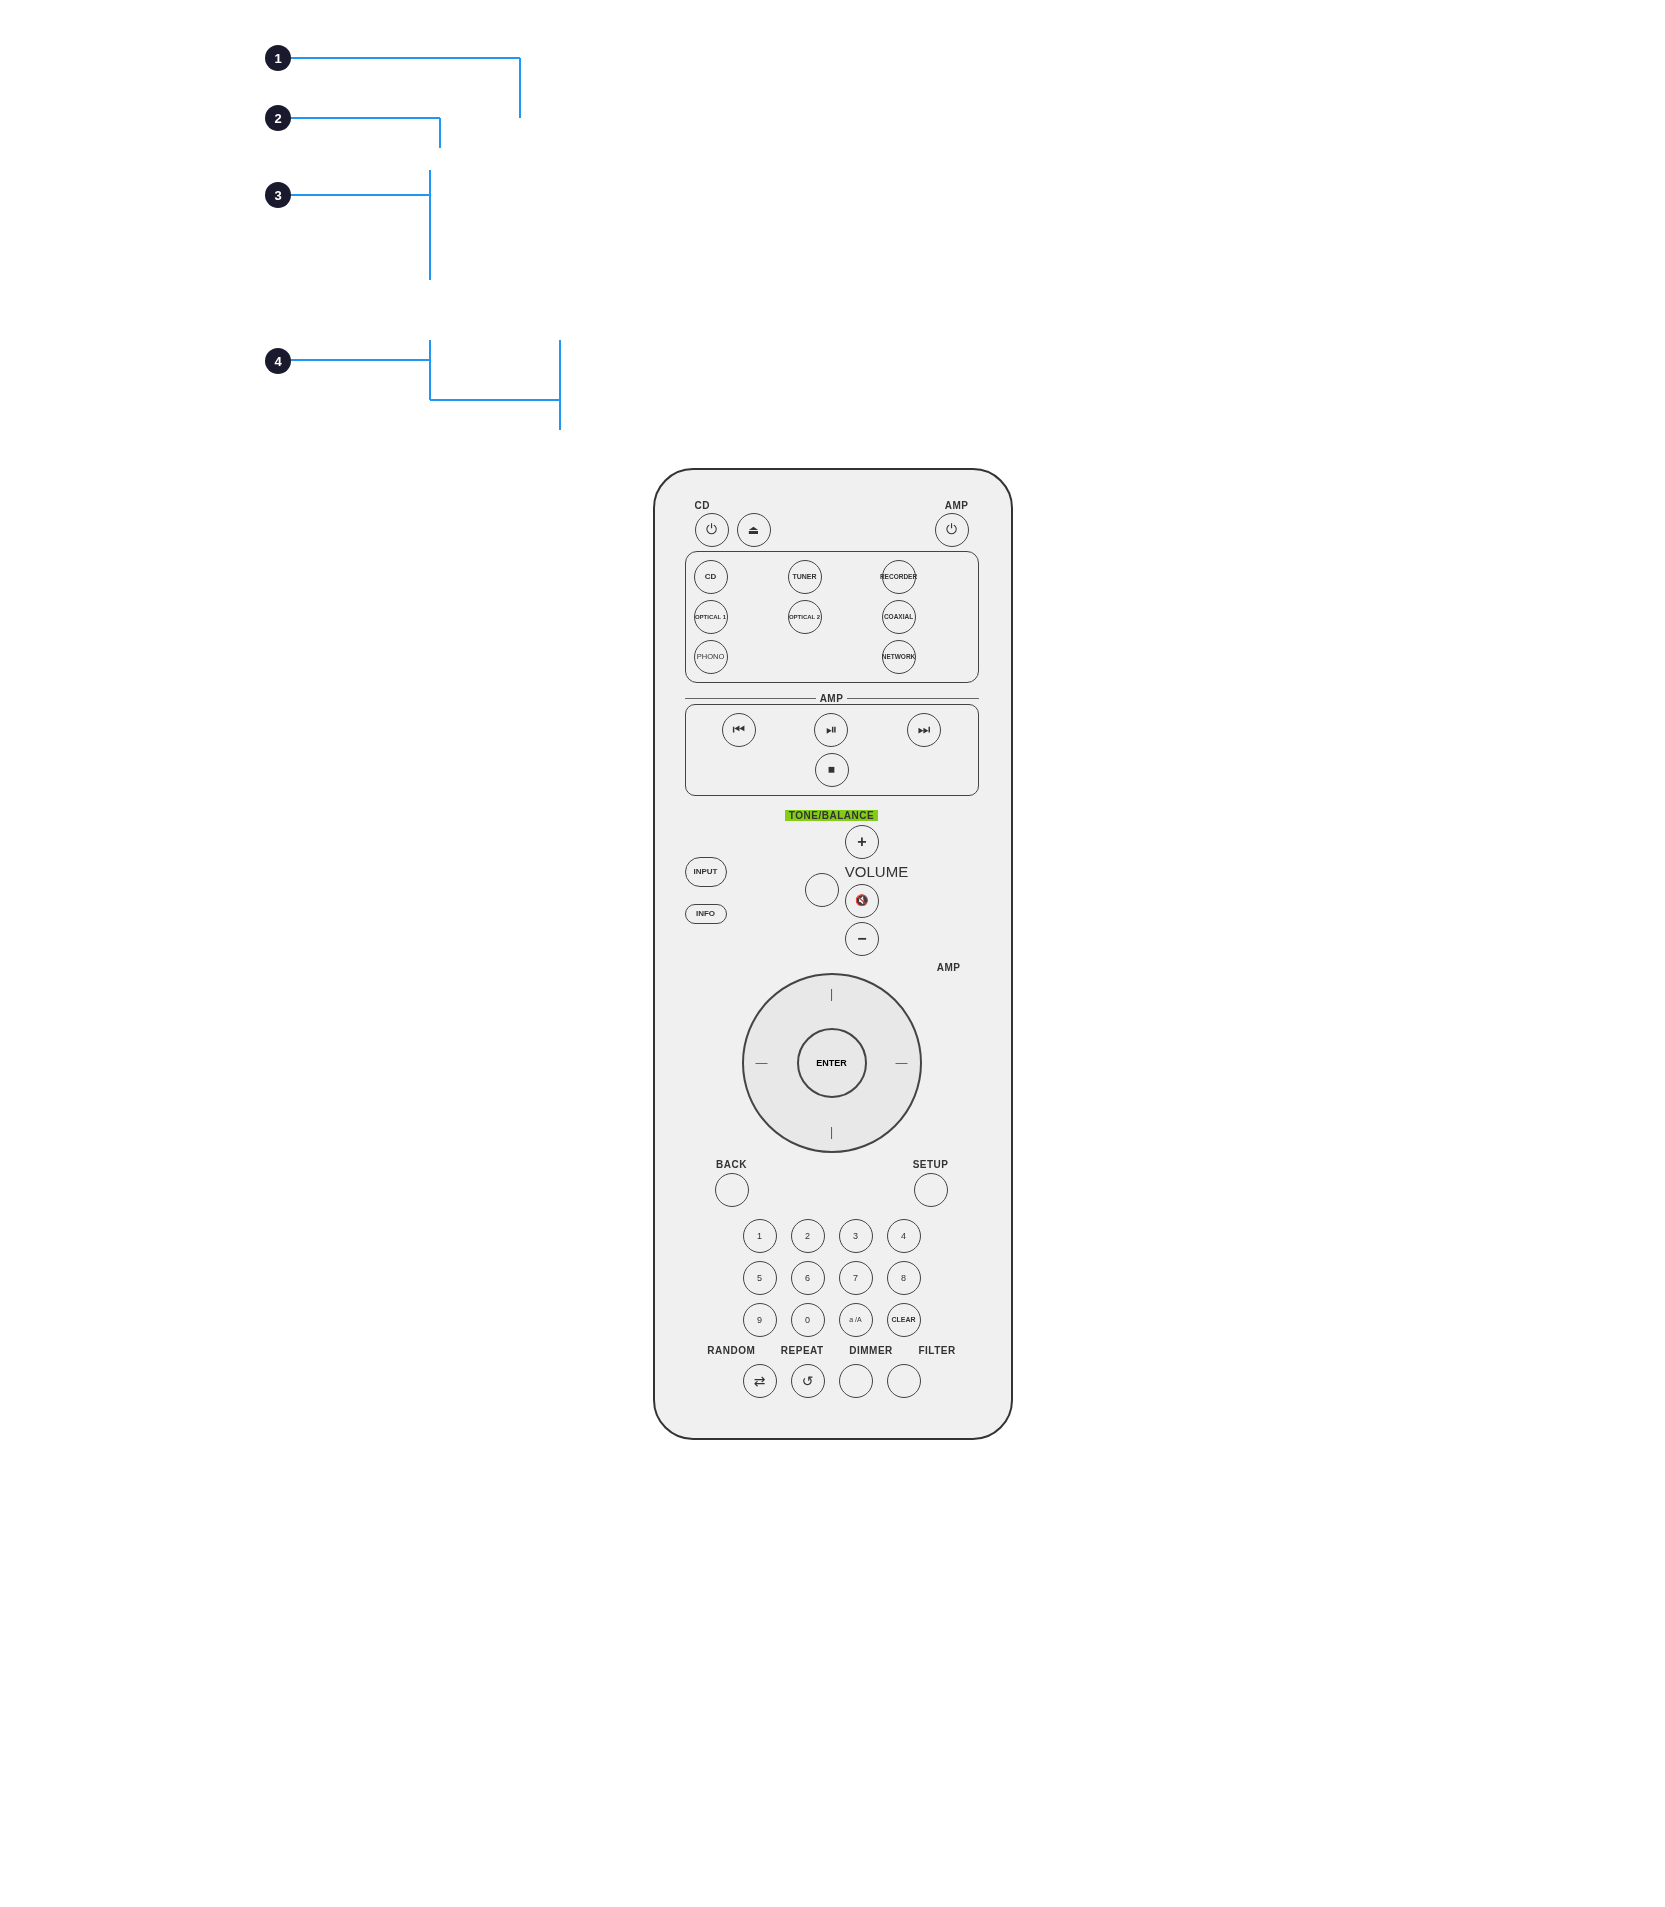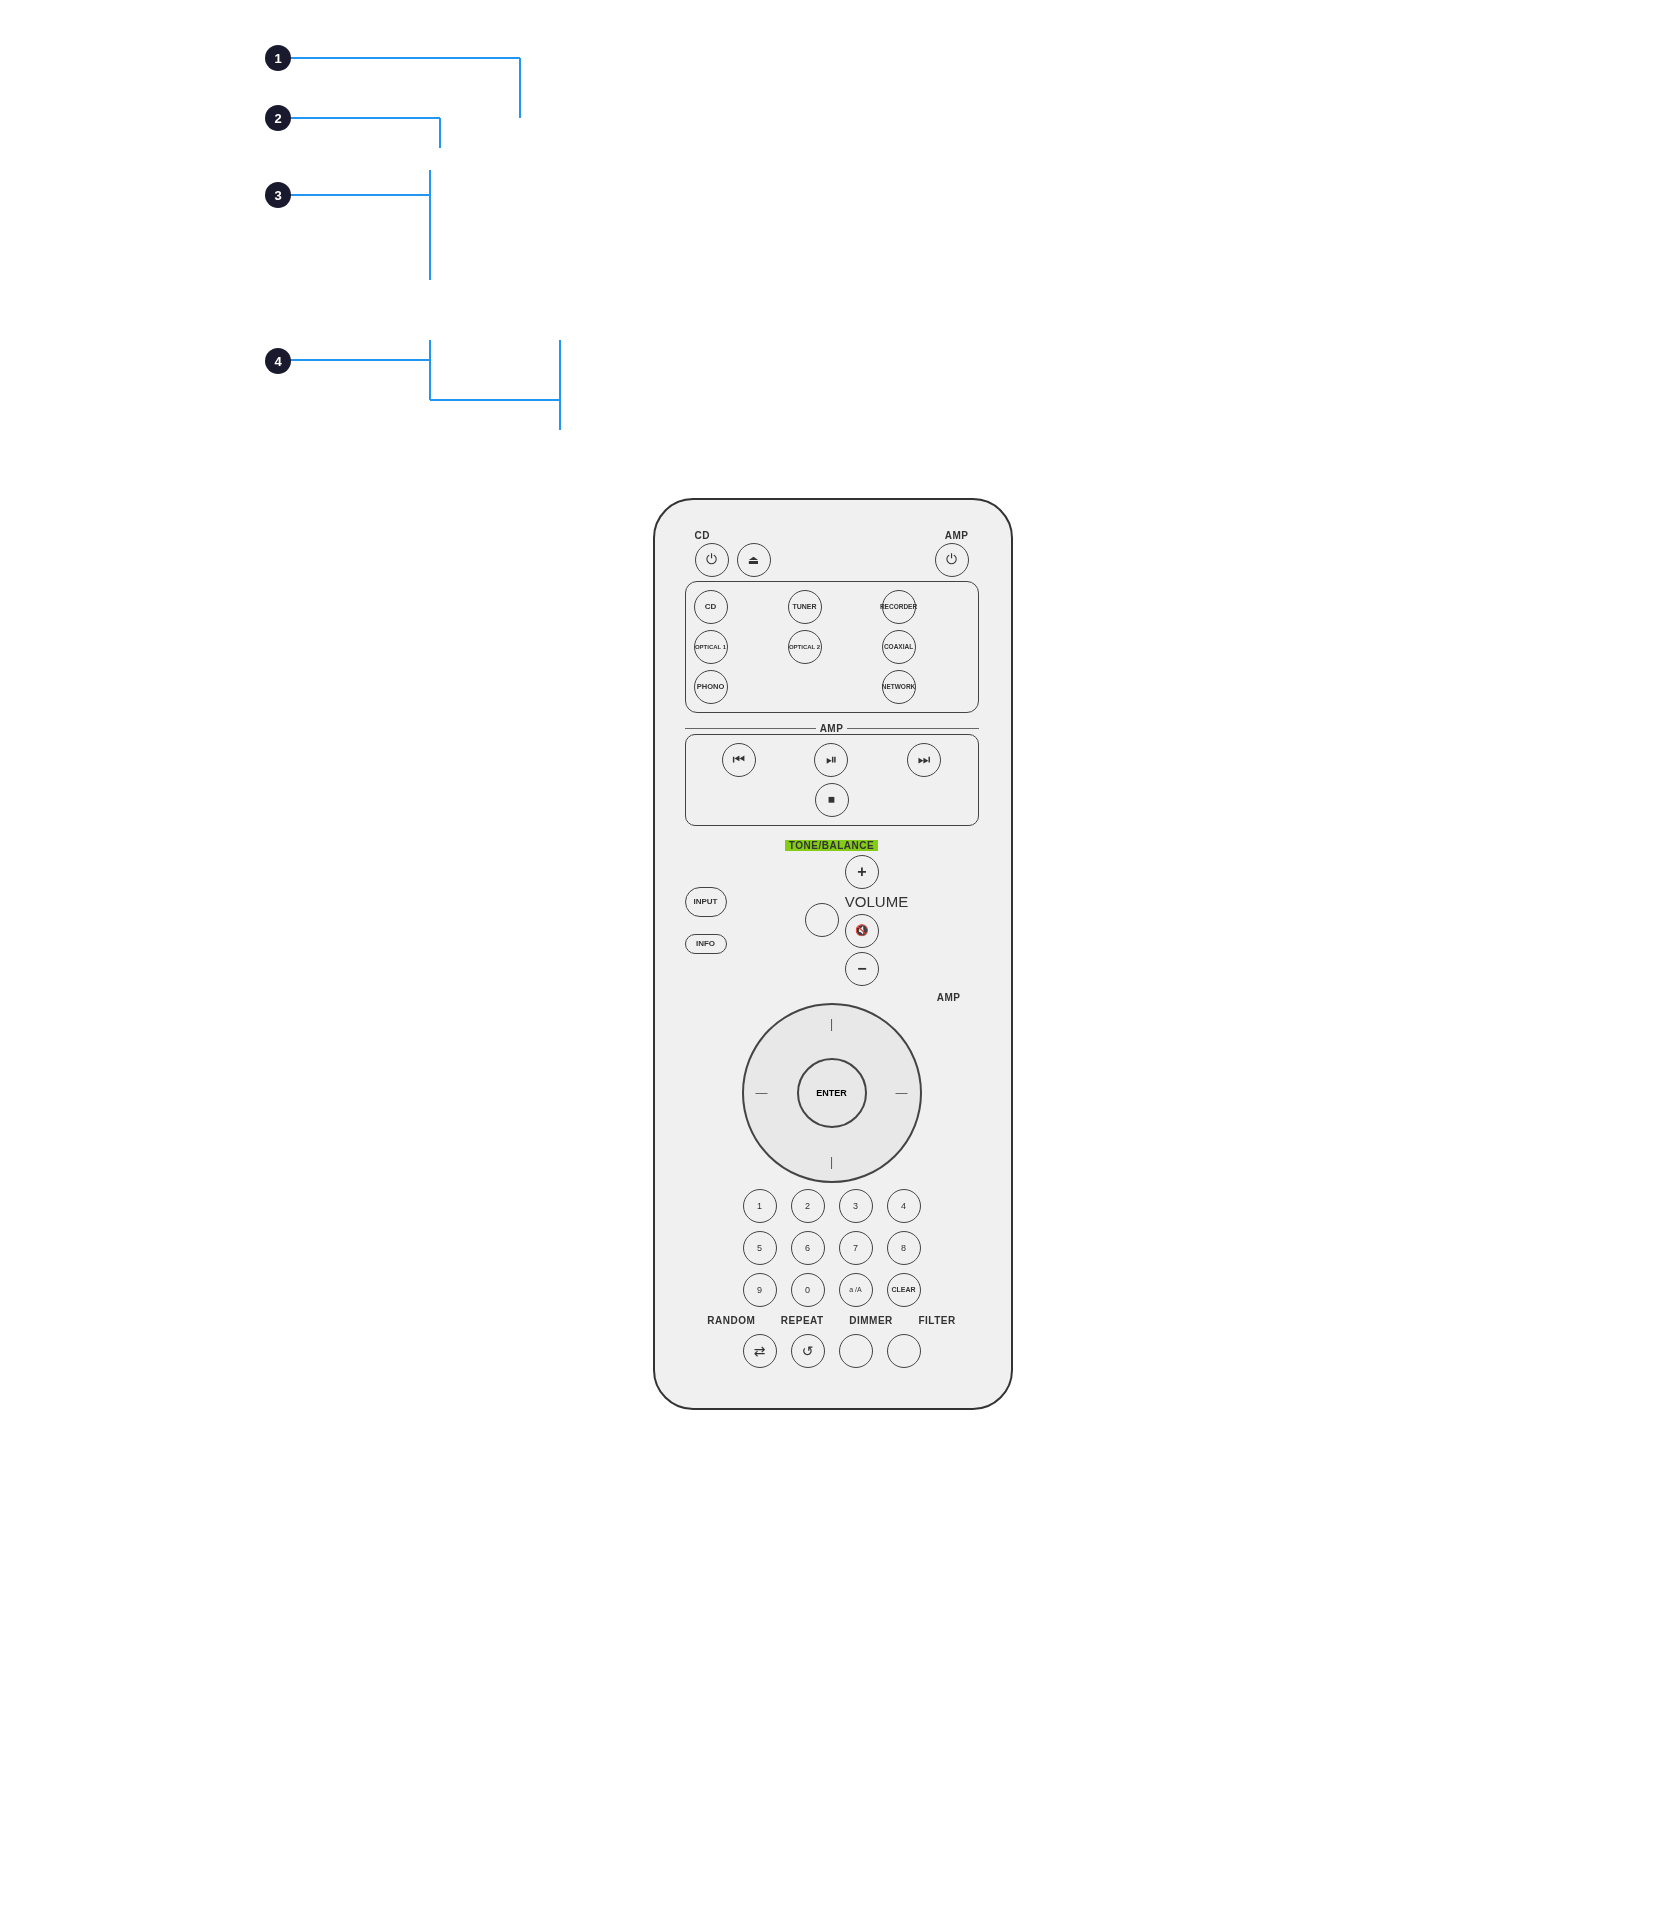--- a/index.html
+++ b/index.html
@@ -403,21 +403,21 @@
       <button class="btn-round btn-sm">
         <span style="font-size:6px;font-weight:bold;text-align:center;">OPTICAL 1</span>
       </button>
       <button class="btn-round btn-sm">
         <span style="font-size:6px;font-weight:bold;text-align:center;">OPTICAL 2</span>
       </button>
       <button class="btn-round btn-sm">
         <span style="font-size:6.5px;font-weight:bold;">COAXIAL</span>
       </button>
       <button class="btn-round btn-sm">
-        <span style="font-size:7.5px;font-weight:bold;">PHONO</span>
+        <span style="font-size:7.5px;font-weight:normal;">PHONO</span>
       </button>
       <div></div>
       <button class="btn-round btn-sm">
         <span style="font-size:6.5px;font-weight:bold;">NETWORK</span>
       </button>
     </div>
 
     <div class="amp-label-row">
       <div class="amp-line"></div>
       <span class="section-label">AMP</span>
@@ -486,20 +486,30 @@
         <span class="dpad-arrow dpad-up">|</span>
         <span class="dpad-arrow dpad-down">|</span>
         <span class="dpad-arrow dpad-left">—</span>
         <span class="dpad-arrow dpad-right">—</span>
         <div class="dpad-inner">
           <span>ENTER</span>
         </div>
       </div>
     </div>
 
+    <div class="back-setup-row">
+      <div class="back-setup-item">
+        <span class="section-label">BACK</span>
+        <button class="btn-round btn-sm"></button>
+      </div>
+      <div class="back-setup-item">
+        <span class="section-label">SETUP</span>
+        <button class="btn-round btn-sm"></button>
+      </div>
+    </div>
 
     <div class="numpad">
       <div class="numpad-row">
         <button class="btn-round btn-sm">
           <span>1</span>
         </button>
         <button class="btn-round btn-sm">
           <span>2</span>
         </button>
         <button class="btn-round btn-sm">

